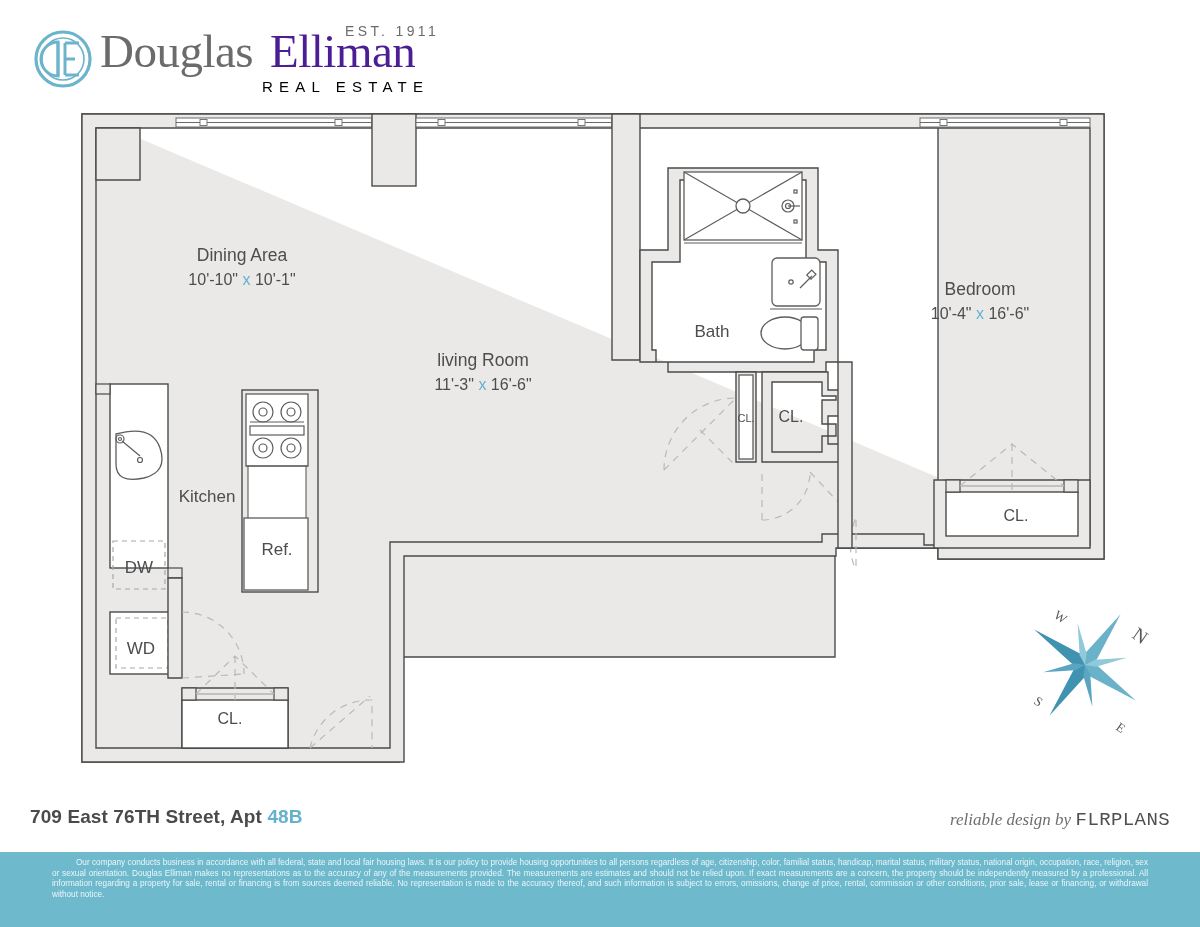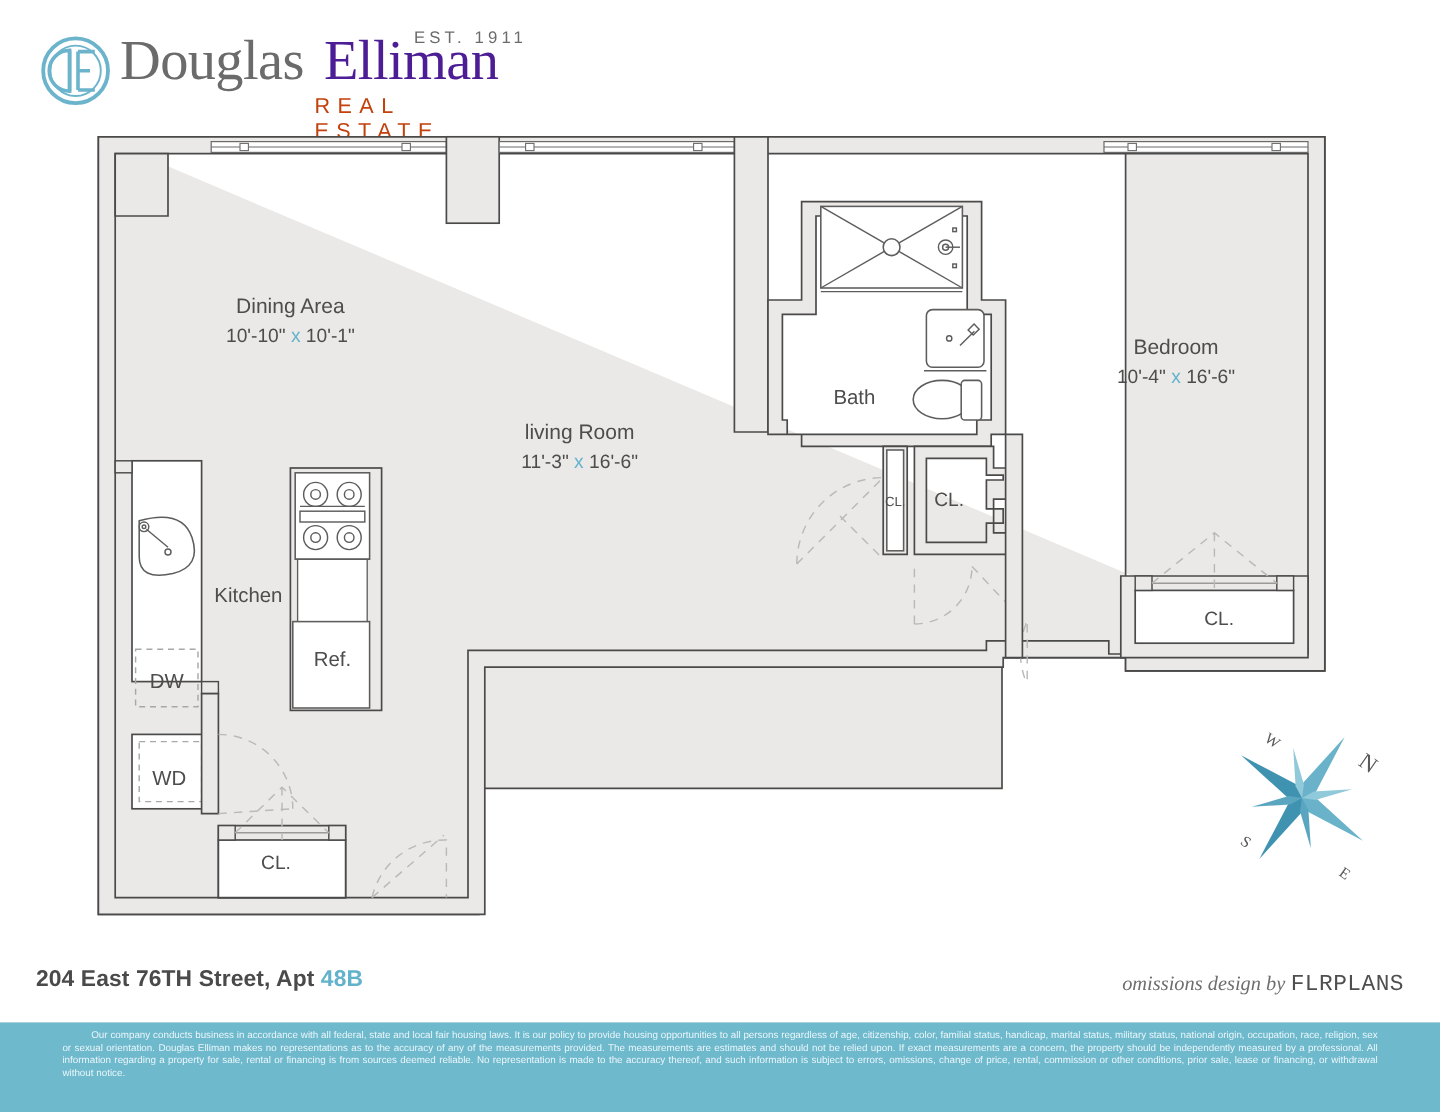--- a/index.html
+++ b/index.html
@@ -27,21 +27,21 @@
     font-size:47px; color:#4c1d95; letter-spacing:-0.5px; line-height:1;
   }
   .lw-est {
     position:absolute; left:245px; top:1px;
     font-family:"Liberation Sans", sans-serif;
     font-size:14px; color:#6b6b6b; letter-spacing:3.4px;
   }
   .lw-realestate {
     position:absolute; left:162px; top:56px;
     font-family:"Liberation Sans", sans-serif;
-    font-size:18px; color:#c2410c; letter-spacing:6.2px;
+    font-size:15px; color:#000000; letter-spacing:6.2px;
   }
 
   
   #plan { position:absolute; left:0; top:100px; width:1200px; height:680px; }
   #plan svg { display:block; }
 
   
   #addr-row { position:absolute; left:0; top:806px; width:1200px; height:42px; }
   #address {
     position:absolute; left:30px; top:0px;
@@ -345,25 +345,25 @@
       <text class="compass-letter" x="-52" y="38" font-size="13" transform="rotate(35 -52 38)">S</text>
       <text class="compass-letter" x="30" y="64" font-size="13" transform="rotate(35 30 64)">E</text>
       <text class="compass-letter" x="-32" y="-48" font-size="13" transform="rotate(35 -32 -48)">W</text>
     </g>
 
   </svg>
   </div>
 
   <div id="addr-row">
     <div id="address">
-      <span>204 East 76TH Street, Apt</span>
+      <span>709 East 76TH Street, Apt</span>
       <span class="apt">48B</span>
     </div>
     <div id="credit">
-      <span class="cd">omissions design by</span>
+      <span class="cd">reliable design by</span>
       <span class="brand">FLRPLANS</span>
     </div>
   </div>
 
   <div id="footer">
     <p>Our company conducts business in accordance with all federal, state and local fair housing laws. It is our policy to provide housing opportunities to all persons regardless of age, citizenship, color, familial status, handicap, marital status, military status, national origin, occupation, race, religion, sex or sexual orientation. Douglas Elliman makes no representations as to the accuracy of any of the measurements provided. The measurements are estimates and should not be relied upon. If exact measurements are a concern, the property should be independently measured by a professional. All information regarding a property for sale, rental or financing is from sources deemed reliable. No representation is made to the accuracy thereof, and such information is subject to errors, omissions, change of price, rental, commission or other conditions, prior sale, lease or financing, or withdrawal without notice.</p>
   </div>
 
 </div>
 

